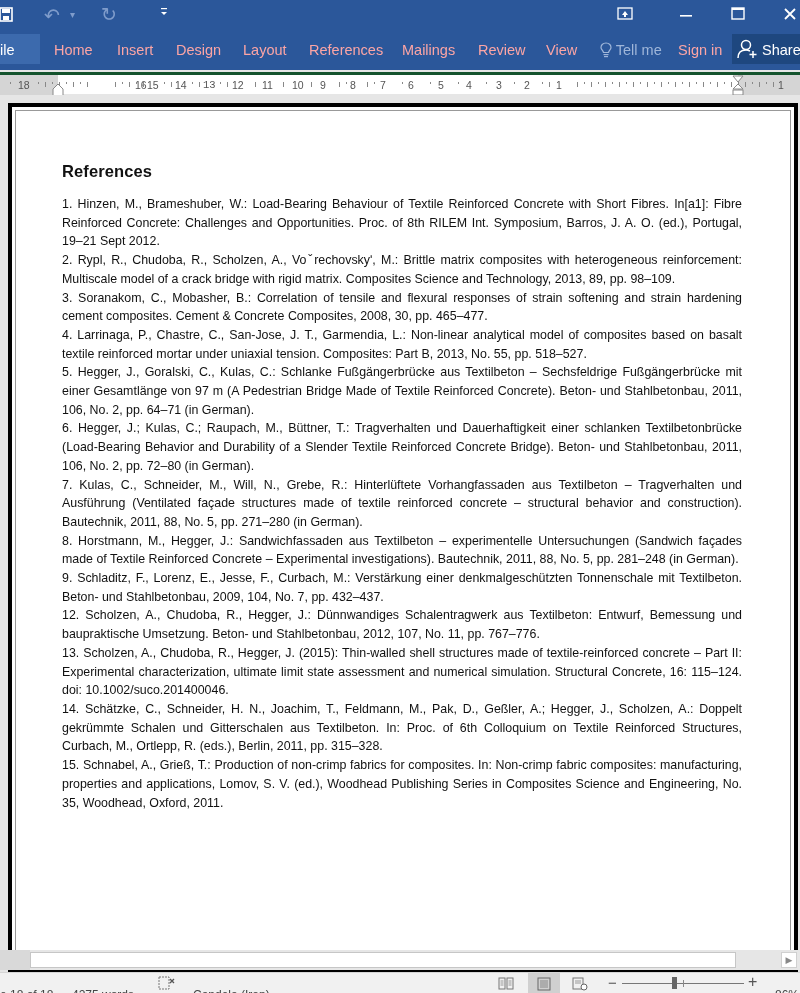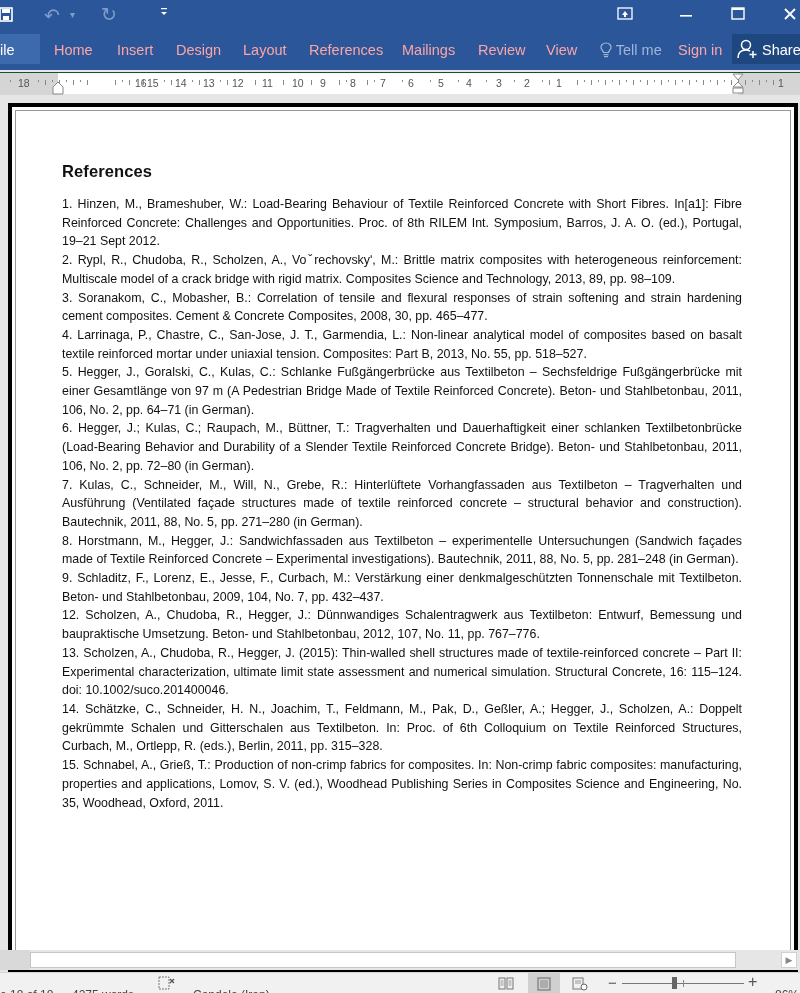--- a/index.html
+++ b/index.html
@@ -15,21 +15,21 @@
   
   .ribbon { position: absolute; left: 0; top: 34px; width: 800px; height: 36px; background: #2b579a; }
   .ribbon .tab { position: absolute; top: 8px; font-size: 14.5px; color: #fca5a5; white-space: nowrap; }
   .ribbon .file { position: absolute; left: 0; top: 0; width: 40px; height: 30px; background: #3c6aad; color: #fff; font-size: 14.5px; padding: 8px 0 0 0; }
   .ribbon .tellme { color: #9fb6d9; }
   .ribbon .share { position: absolute; left: 732px; top: 0; width: 68px; height: 30px; background: #1e477f; color: #fff; font-size: 14.5px; }
   .ribbon .share .lbl { position: absolute; left: 30px; top: 8px; }
   .ribbon .share svg { position: absolute; left: 5px; top: 5px; }
 
   
-  .ruler { position: absolute; left: 0; top: 72px; width: 800px; height: 22px; background: #fff; border-top: 1px solid #14532d; }
+  .ruler { position: absolute; left: 0; top: 72px; width: 800px; height: 22px; background: #fff; border-top: 3px solid #14532d; }
   .ruler .margin-l { position: absolute; left: 0; top: 0; width: 58px; height: 22px; background: #d5d5d5; }
   .ruler .margin-r { position: absolute; left: 738px; top: 0; width: 62px; height: 22px; background: #d5d5d5; }
   .ruler .ticks { position: absolute; left: 0; top: 4px; width: 800px; height: 16px; font-size: 10.5px; color: #555; white-space: nowrap; font-family: "Liberation Sans", sans-serif; }
   .ruler .num { position: absolute; top: 0; }
   .ruler .indent { position: absolute; }
 
   
   .docarea { position: absolute; left: 0; top: 95px; width: 800px; height: 855px; background: #e6e6e6; }
   .page { position: absolute; left: 8px; top: 8px; width: 790px; height: 870px; background: #fff; border: 4px solid #000; }
   .page-inner { position: absolute; left: 3px; top: 3px; right: 3px; bottom: 0; border: 1px solid #999; border-bottom: none; }
@@ -127,21 +127,21 @@
 </div>
 
 <div class="ruler">
   <div class="margin-l"></div>
   <div class="margin-r"></div>
   <div class="ticks" id="ruler-ticks">
       <span class="num" style="left: 18px;">18</span>
       <span class="num" style="left: 97px; margin-left: 38px;">16</span>
       <span class="num" style="left: 147px;">15</span>
       <span class="num" style="left: 175px;">14</span>
-      <span class="num" style="left: 203px;">13</span>
+      <span class="num" style="left: 203px; font-family: Liberation Mono, monospace;">13</span>
       <span class="num" style="left: 232px;">12</span>
       <span class="num" style="left: 262px;">11</span>
       <span class="num" style="left: 292px;">10</span>
       <span class="num" style="left: 320px;">9</span>
       <span class="num" style="left: 350px;">8</span>
       <span class="num" style="left: 380px;">7</span>
       <span class="num" style="left: 408px;">6</span>
       <span class="num" style="left: 438px;">5</span>
       <span class="num" style="left: 466px;">4</span>
       <span class="num" style="left: 496px;">3</span>

